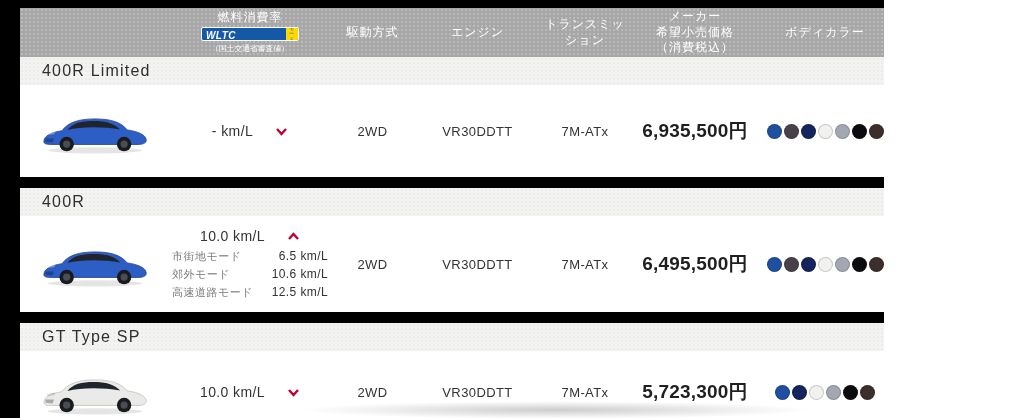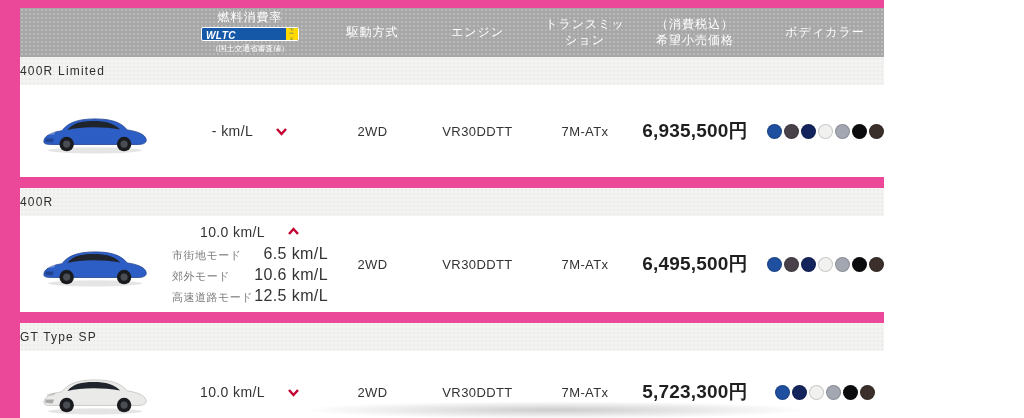--- a/index.html
+++ b/index.html
@@ -1,18 +1,18 @@
 <!DOCTYPE html>
 <html><head>
 <meta charset="utf-8">
 <style>
   * { margin:0; padding:0; box-sizing:border-box; }
   html,body { width:1024px; height:418px; background:#ffffff; overflow:hidden;
     font-family:"Liberation Sans","DejaVu Sans",sans-serif; color:#333; }
-  .stage { position:relative; width:884px; height:418px; background:#ec4899; overflow:hidden; }
+  .stage { position:relative; width:884px; height:418px; background:#000000; overflow:hidden; }
   .table-wrap { position:absolute; left:20px; top:8px; width:984px; }
 
   .grid { display:grid; grid-template-columns:150px 160px 85px 125px 90px 130px 130px 114px; }
 
   
   .thead { background:#a7a7a7;
     background-image:radial-gradient(rgba(255,255,255,0.22) 0.8px, transparent 0.9px);
     background-size:4px 4px; height:49px; align-items:center; }
   .th { text-align:center; color:#fff; font-size:12px; letter-spacing:1px; line-height:1.3; }
   .fuel-head { display:flex; flex-direction:column; align-items:center; gap:1px; }
@@ -20,38 +20,38 @@
   .wltc { display:inline-flex; align-items:stretch; border:1px solid #fff; border-radius:2px;
     overflow:hidden; height:14px; background:#1558a7;gap:48px; }
   .wltc-main { color:#fff; font-weight:bold; font-style:italic; font-size:10px;
     padding:1px 2px 0 4px; letter-spacing:0.5px; }
   .wltc-mode { background:#ffd900; color:#1558a7; font-size:5px; line-height:1.1;
     padding:1px 2px; display:flex; align-items:center; max-width:12px; overflow:hidden; }
 
   
   .trim-title { height:28px; background:#f3f3f1;
     background-image:radial-gradient(rgba(0,0,0,0.028) 0.8px, transparent 0.9px);
-    background-size:4px 4px; display:flex; align-items:center; 
-    font-size:12px; letter-spacing:1.2px; color:#2f2f2f; }
+    background-size:4px 4px; display:flex; align-items:center; padding-left:22px;
+    font-size:16px; letter-spacing:1.2px; color:#2f2f2f; }
   .mt { margin-top:11px; }
 
   
   .row { align-items:center; background:#fff; }
   .row-1 { height:92px; } .row-2 { height:96px; } .row-3 { height:82px; }
   .cell { text-align:center; font-size:13px; color:#333; letter-spacing:0.4px; }
   .car-cell { display:flex; justify-content:center; align-items:center; }
   .price { font-size:19px; font-weight:700; color:#1f1f1f; letter-spacing:0.2px; }
 
   .fuel-cell { display:flex; flex-direction:column; align-items:center; justify-content:center; }
   .fuel-main { display:inline-flex; align-items:center; gap:22px; font-size:14px; color:#333;
     cursor:pointer; }
   .fuel-details { width:156px; margin-top:5px; display:flex; flex-direction:column; gap:3px; }
   .fuel-detail-line { display:flex; justify-content:space-between; align-items:baseline;text-align:center; }
   .fd-label { font-size:11px; color:#7a7a7a; letter-spacing:0.5px; }
-  .fd-value { font-size:16px; color:#333; }
+  .fd-value { font-size:12px; color:#333; }
 
   .colors-cell { display:flex; justify-content:center; align-items:center; gap:2px; }
   .swatch { width:15px; height:15px; border-radius:50%; display:inline-block;
     border:1px solid rgba(0,0,0,0.16); }
 
   .self-cell { display:flex; justify-content:center; align-items:center; }
   .self-btn { background:none; border:none; cursor:pointer; padding:2px; display:flex; }
 
   .bottom-shadow { position:absolute; left:238px; top:401px; width:636px; height:20px;
     background:radial-gradient(ellipse 50% 55% at 50% 45%, rgba(0,0,0,0.20), rgba(0,0,0,0) 80%); }
@@ -69,22 +69,23 @@
         <span class="wltc">
           <span class="wltc-main">WLTC</span>
           <span class="wltc-mode">モード</span>
         </span>
         <span class="fuel-note">（国土交通省審査値）</span>
       </div>
       <div class="th">駆動方式</div>
       <div class="th">エンジン</div>
       <div class="th">トランスミッション</div>
       <div class="th">
+        <div>メーカー</div>
+        <div>希望小売価格</div>
         <div>（消費税込）</div>
-        <div>希望小売価格</div>
       </div>
       <div class="th">ボディカラー</div>
     </div>
 
     <div class="trim-title">400R Limited</div>
     <div class="grid row row-1">
       <div class="cell car-cell">
         <svg viewBox="0 0 150 62" width="118" height="49">
           <ellipse cx="75" cy="55" rx="60" ry="4" fill="rgba(0,0,0,0.10)"></ellipse>
           <path stroke-width="1" d="M10 44 C10 36 20 32 33 30 C41 19 55 15 75 15 C95 15 108 19 116 29 C130 31 139 35 140 41 C141 45 137 47.5 130 47.5 L20 47.5 C13 47.5 10 46.5 10 44 Z" fill="#2d5ec6" stroke="#1d3f8c"></path>

